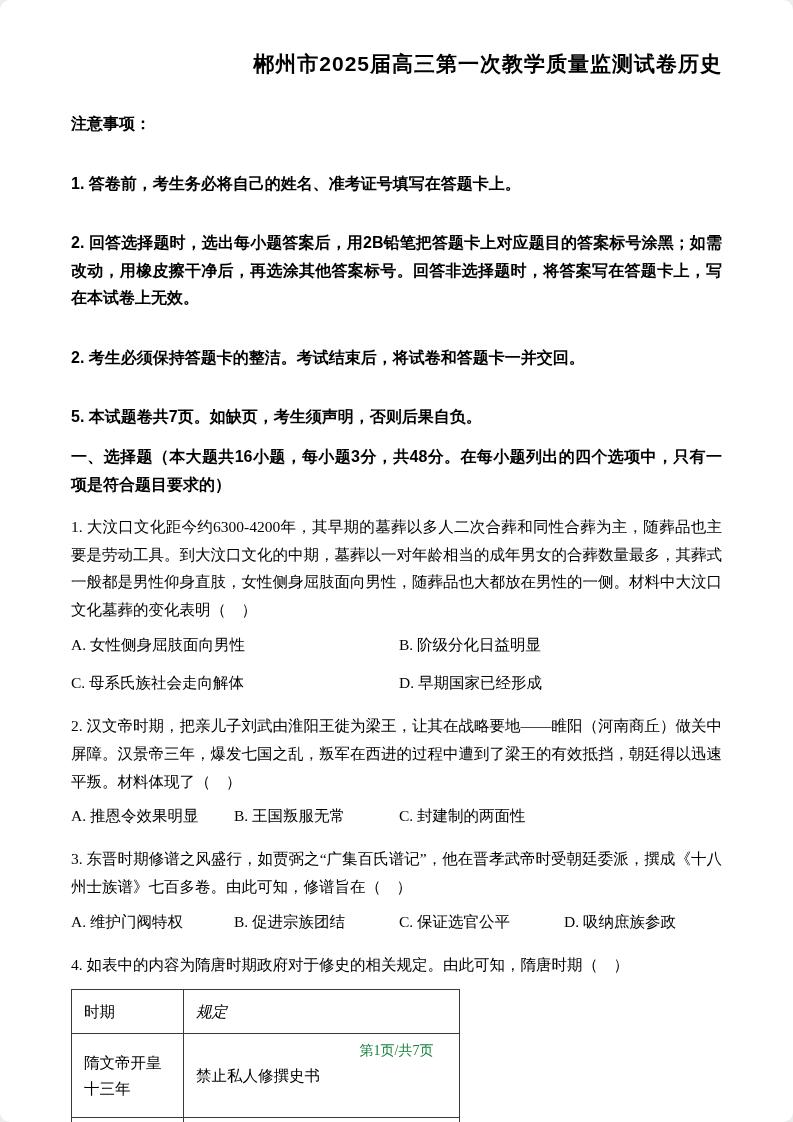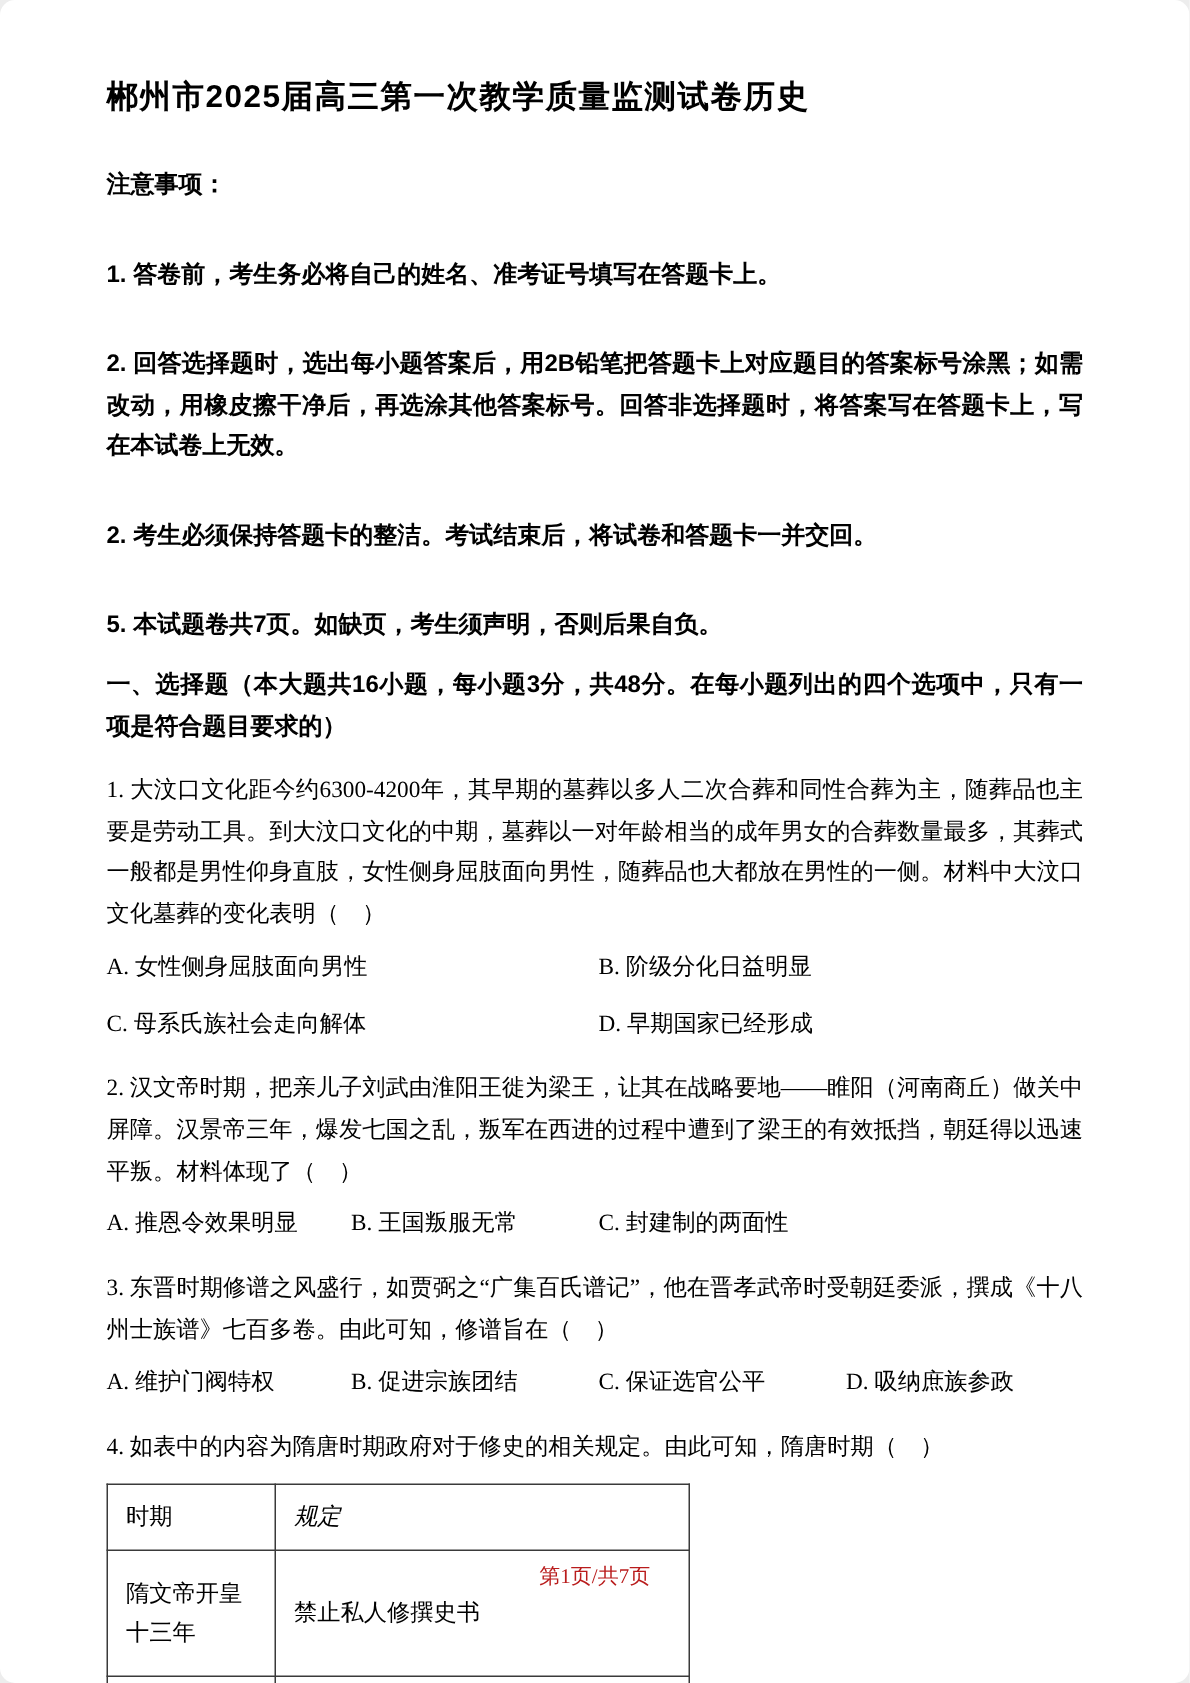--- a/index.html
+++ b/index.html
@@ -15,21 +15,21 @@
     background: #ffffff;
     position: relative;
     padding: 50px 71px 0 71px;
     border-radius: 10px;
     overflow: hidden;
   }
   .title {
     font-family: "Liberation Sans", "DejaVu Sans", sans-serif;
     font-size: 21px;
     font-weight: bold;
-    text-align: left;
+    text-align: right;
     letter-spacing: 1px;
     margin-bottom: 12px;
   }
   .notice p {
     font-family: "Liberation Sans", "DejaVu Sans", sans-serif;
     font-size: 16px;
     font-weight: bold;
     line-height: 1.72;
     margin-bottom: 7px;
     text-align: justify;
@@ -81,21 +81,21 @@
   table.reg-table .col-rule   { width: 276px; font-style: italic; }
   table.reg-table tr.data-row th,
   table.reg-table tr.data-row td { padding-top: 16px; padding-bottom: 16px; }
   .footer {
     position: absolute;
     bottom: 62px;
     left: 0;
     right: 0;
     text-align: center;
     font-size: 14px;
-    color: #b91c1c;
+    color: #15803d;
   }
 </style>
 </head>
 <body>
 
 <div class="page">
 
   <h1 class="title">郴州市2025届高三第一次教学质量监测试卷历史</h1>
 
   <section class="notice">

